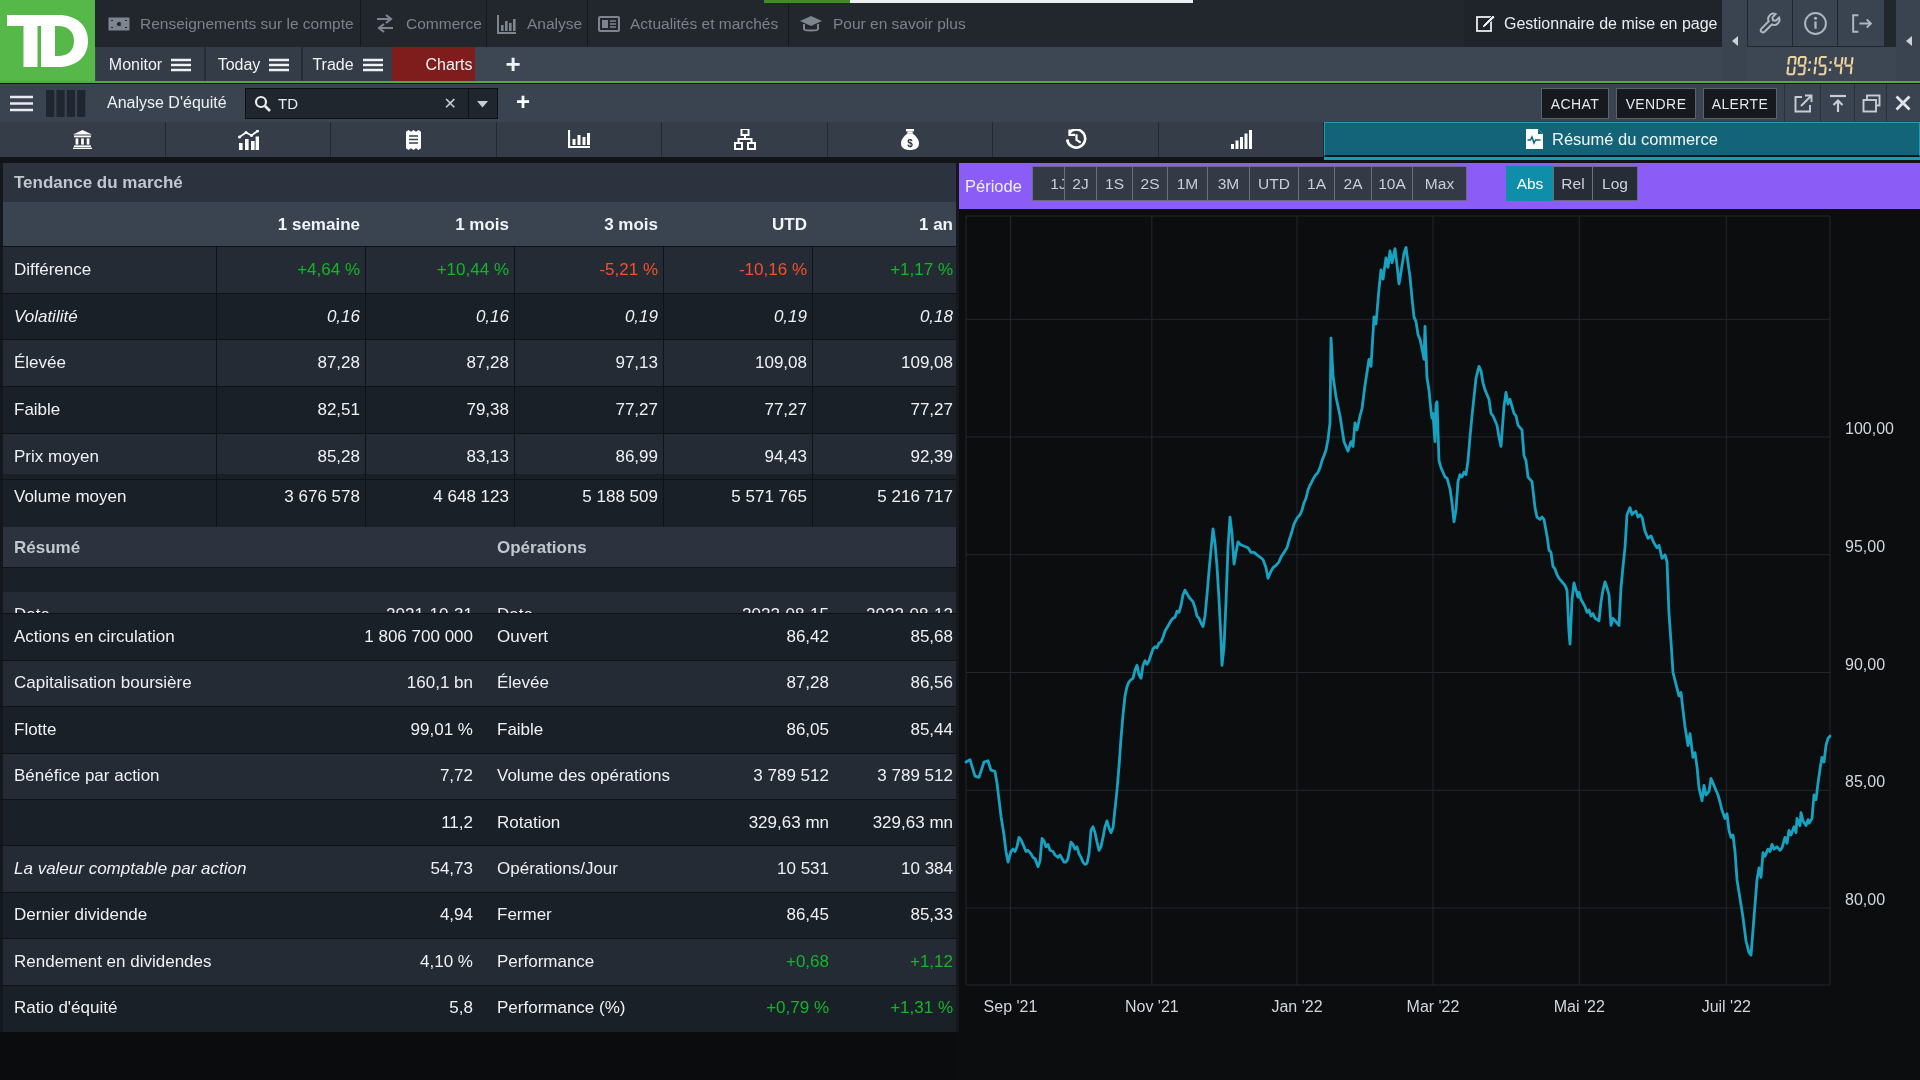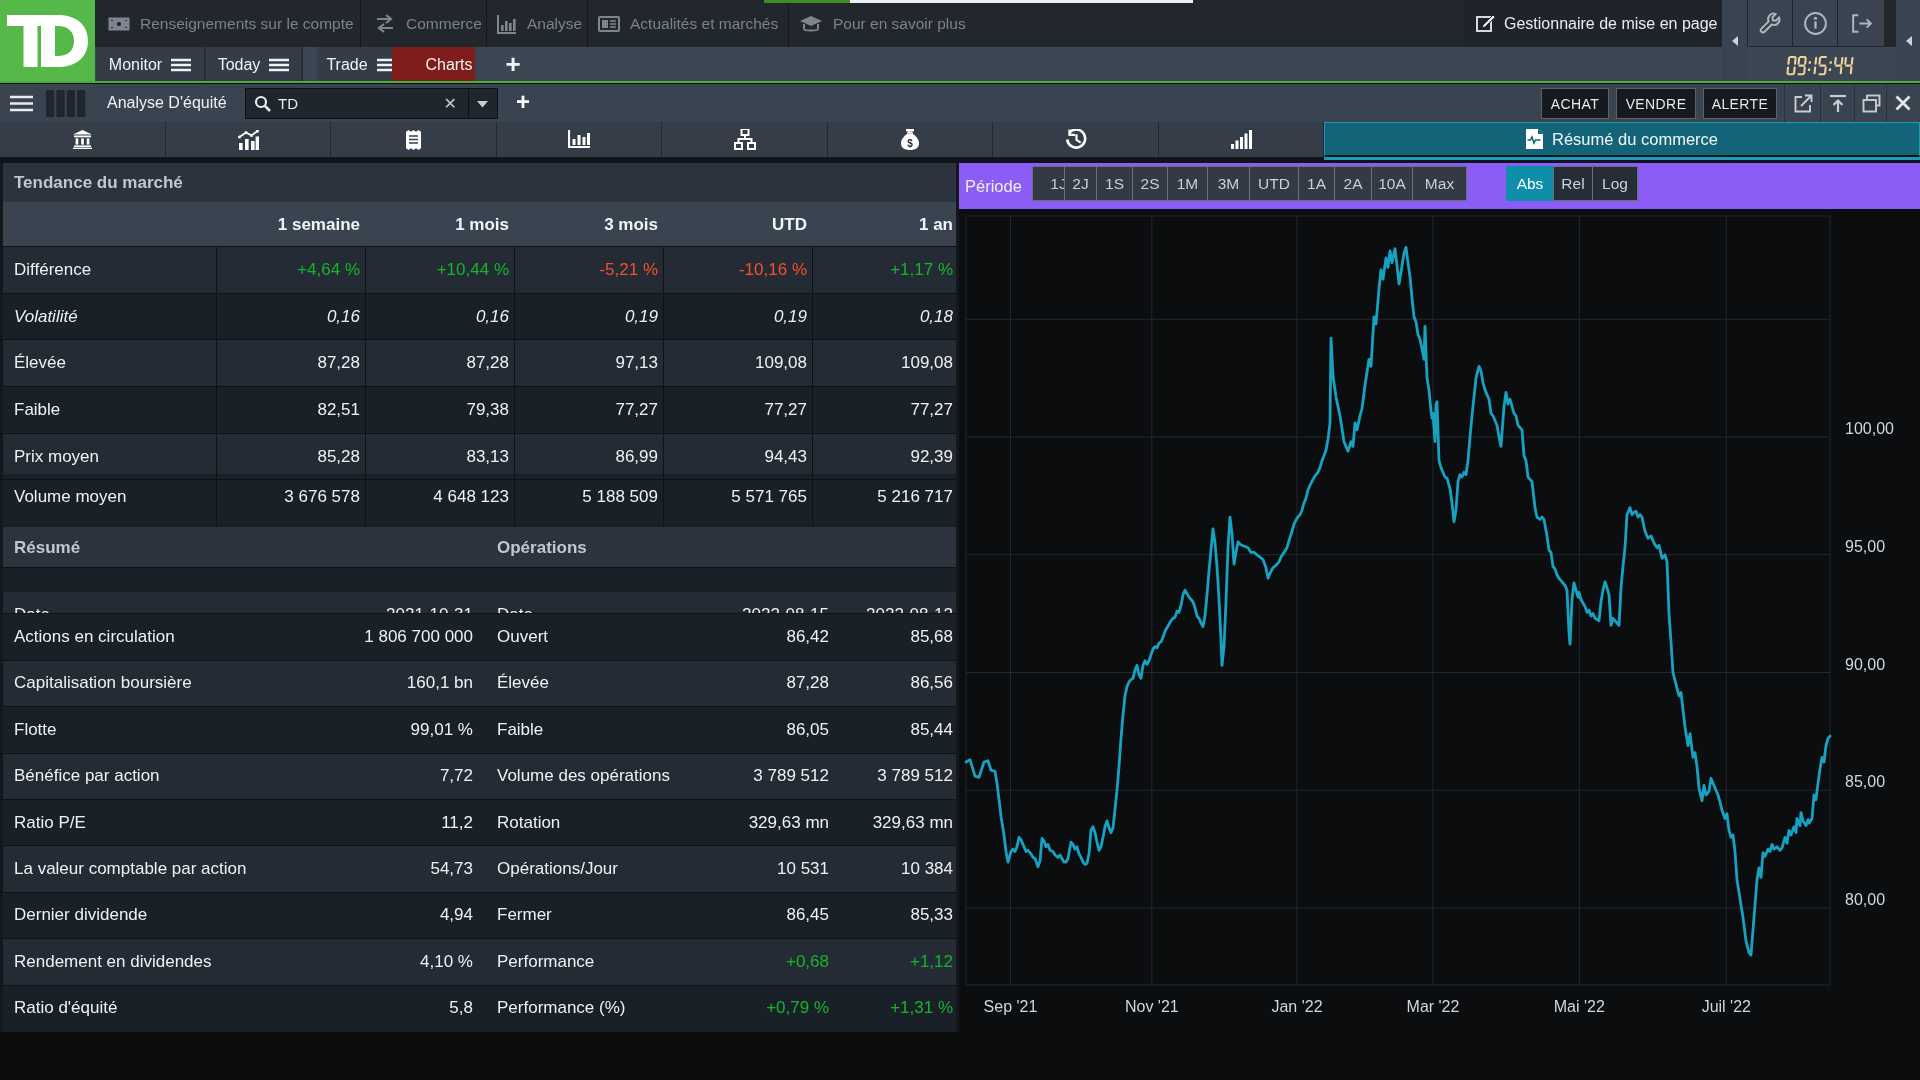--- a/index.html
+++ b/index.html
@@ -177,21 +177,21 @@
       </svg></div>
   <div class="abs" id="row2">
     <div class="tab2" style="left:96px;width:108px;">Monitor<svg class="hamb" width="20" height="14" viewBox="0 0 20 14">
           <path d="M0 2 h20 M0 7 h20 M0 12 h20" stroke="#f0f3f6" stroke-width="2.4"></path>
         </svg></div>
     <div class="sep2" style="left:204px;"></div>
     <div class="tab2" style="left:206px;width:95px;">Today<svg class="hamb" width="20" height="14" viewBox="0 0 20 14">
           <path d="M0 2 h20 M0 7 h20 M0 12 h20" stroke="#f0f3f6" stroke-width="2.4"></path>
         </svg></div>
     <div class="sep2" style="left:301px;"></div>
-    <div class="tab2" style="left:317px;width:89px;">Trade<svg class="hamb" width="20" height="14" viewBox="0 0 20 14">
+    <div class="tab2" style="left:303px;width:89px;">Trade<svg class="hamb" width="20" height="14" viewBox="0 0 20 14">
           <path d="M0 2 h20 M0 7 h20 M0 12 h20" stroke="#f0f3f6" stroke-width="2.4"></path>
         </svg></div>
     <div class="tab2" style="left:392px;width:83px;background:#7f1d1d;padding-left:40px;">Charts<svg class="hamb" width="20" height="14" viewBox="0 0 20 14">
           <path d="M0 2 h20 M0 7 h20 M0 12 h20" stroke="#f0f3f6" stroke-width="2.4"></path>
         </svg></div>
     <div class="tab2" style="left:491px;width:44px;font-size:26px;font-weight:bold;background:none;">+</div>
   </div>
   <div class="abs" id="greenline"></div>
   <div class="abs" id="row3">
     <div class="ico3" style="left:6px;width:30px;">
@@ -440,29 +440,28 @@
 <div class="rowsep" style="top:543.2px;"></div>
 <div class="row rL" style="top:590.6px;height:45.4px;">
         <div class="cell" style="left:14px;width:320px;">Bénéfice par action</div>
         <div class="cell cr " style="left:273px;width:200px;">7,72</div>
         <div class="cell" style="left:497px;width:320px;">Volume des opérations</div>
         <div class="cell cr " style="left:629px;width:200px;">3 789 512</div>
         <div class="cell cr " style="left:753px;width:200px;">3 789 512</div>
       </div>
 <div class="rowsep" style="top:589.6px;"></div>
 <div class="row rD" style="top:637.0px;height:45.4px;">
-        <div class="cell" style="left:14px;width:320px;">Ratio P/E</div>
         <div class="cell cr " style="left:273px;width:200px;">11,2</div>
         <div class="cell" style="left:497px;width:320px;">Rotation</div>
         <div class="cell cr " style="left:629px;width:200px;">329,63 mn</div>
         <div class="cell cr " style="left:753px;width:200px;">329,63 mn</div>
       </div>
 <div class="rowsep" style="top:636.0px;"></div>
 <div class="row rL" style="top:683.4px;height:45.4px;">
-        <div class="cell" style="left:14px;width:320px;">La valeur comptable par action</div>
+        <div class="cell" style="left:14px;width:320px;font-style:italic;">La valeur comptable par action</div>
         <div class="cell cr " style="left:273px;width:200px;">54,73</div>
         <div class="cell" style="left:497px;width:320px;">Opérations/Jour</div>
         <div class="cell cr " style="left:629px;width:200px;">10 531</div>
         <div class="cell cr " style="left:753px;width:200px;">10 384</div>
       </div>
 <div class="rowsep" style="top:682.4px;"></div>
 <div class="row rD" style="top:729.8px;height:45.4px;">
         <div class="cell" style="left:14px;width:320px;">Dernier dividende</div>
         <div class="cell cr " style="left:273px;width:200px;">4,94</div>
         <div class="cell" style="left:497px;width:320px;">Fermer</div>

